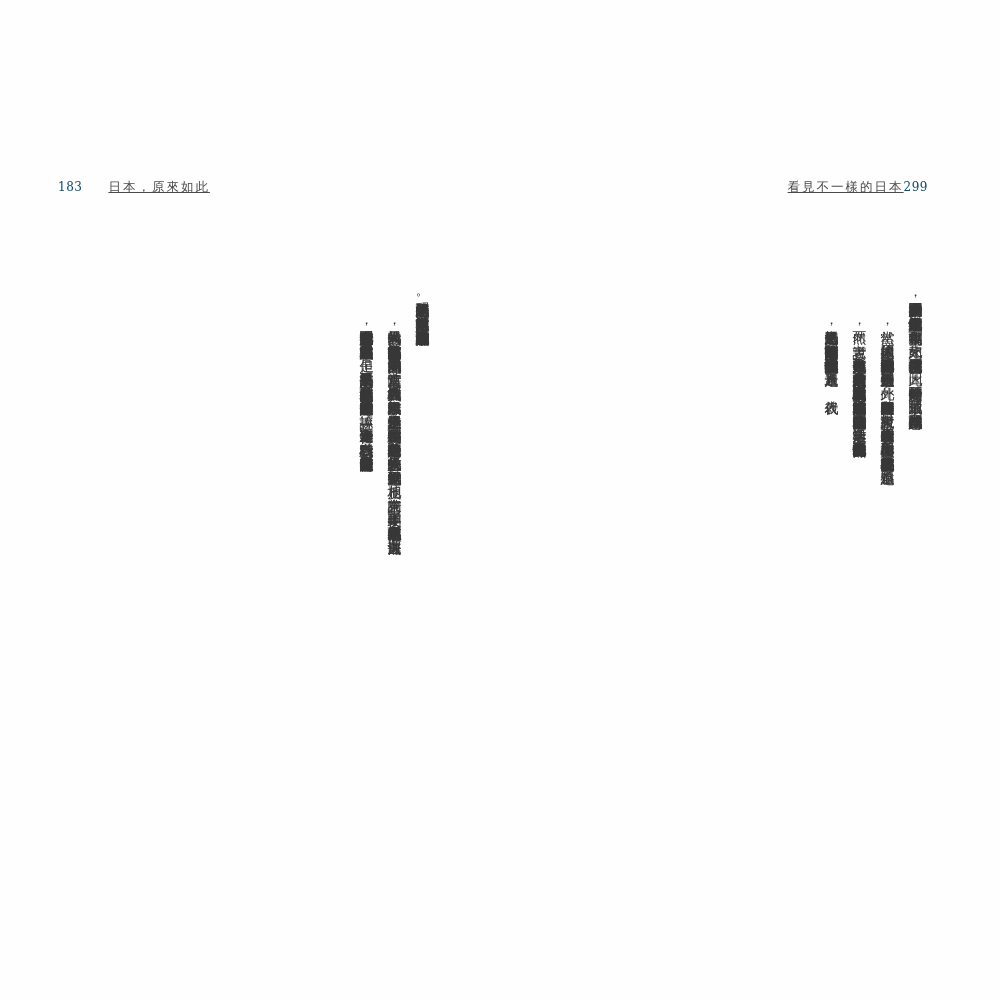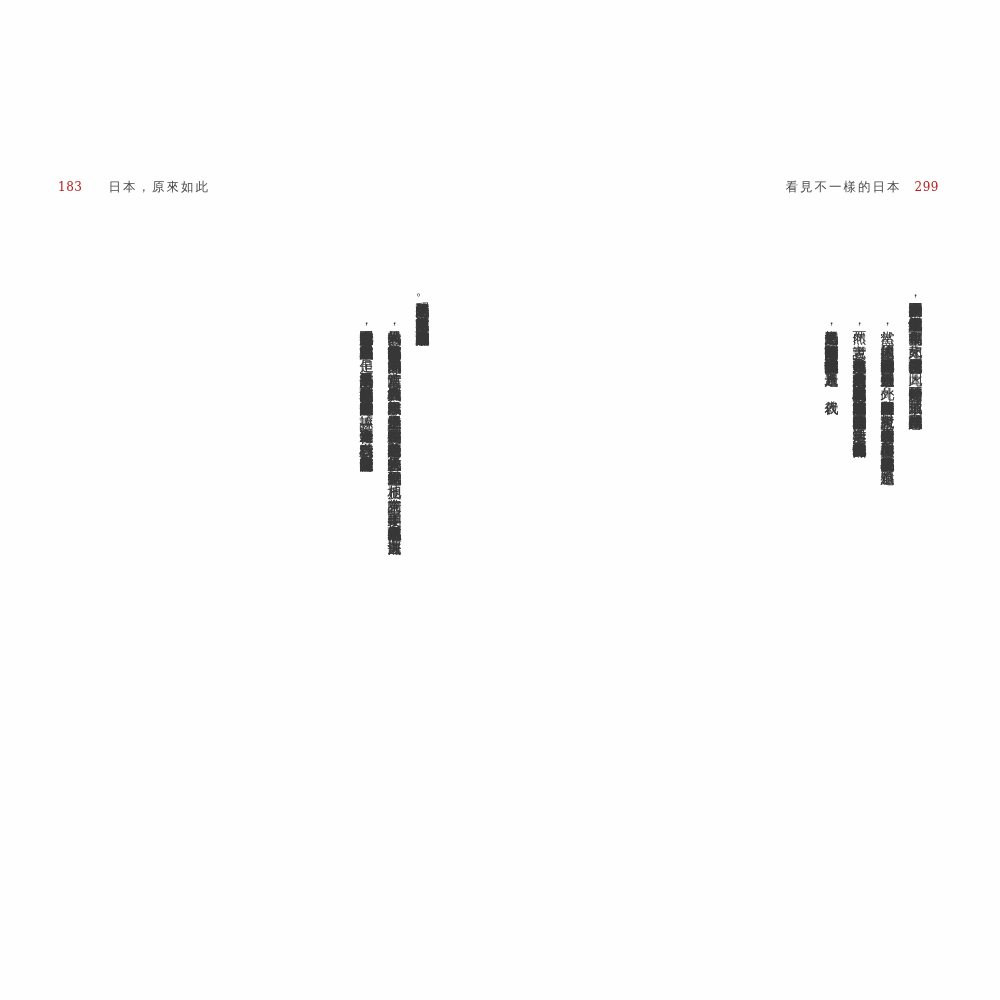--- a/index.html
+++ b/index.html
@@ -23,28 +23,29 @@
   .head {
     position: absolute;
     top: 179px;
     display: flex;
     align-items: baseline;
     color: #4b4b4b;
     font-size: 12.5px;
     white-space: nowrap;
   }
   .head-left  { left: 58px;  gap: 26px; }
-  .head-right { right: 61px; gap: 13px; }
+  .head-right { right: 72px; }
   .folio {
     font-size: 12px;
     letter-spacing: 0.5px;
-    color: #b91c1c;
+    color: #0c4a6e;
   }
   .rh {
     letter-spacing: 2px;
+    text-decoration: underline;
   }
   
   .vtext {
     position: absolute;
     top: 292px;
     height: 462px;
     width: 364px;
     writing-mode: vertical-rl;
     text-orientation: mixed;
     font-size: 14px;

